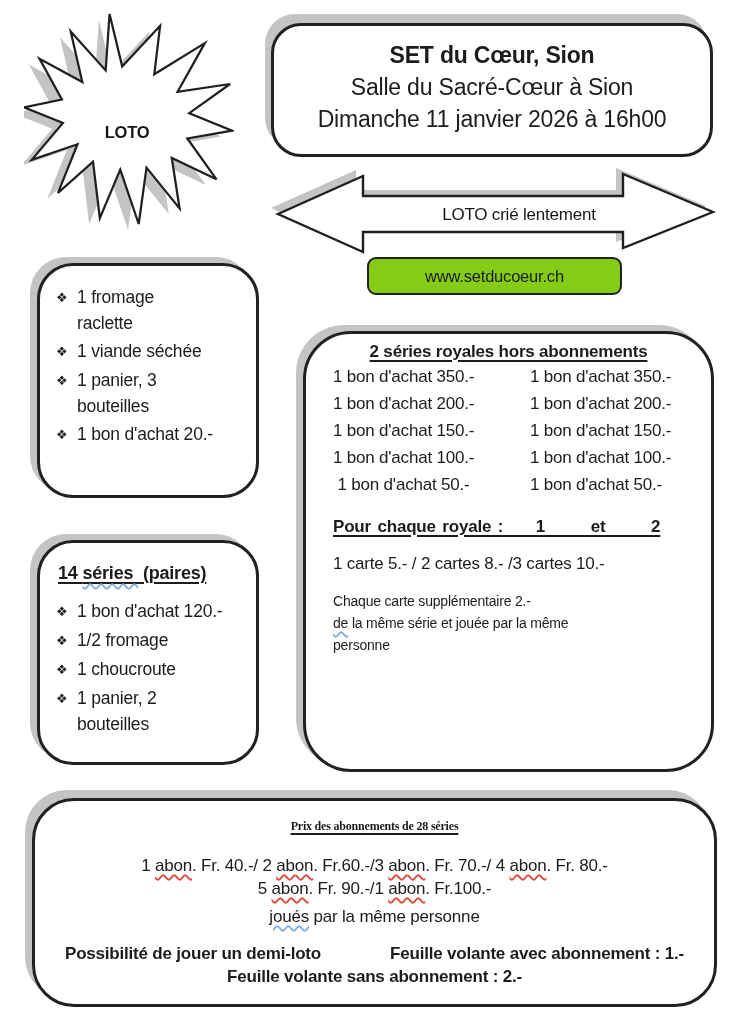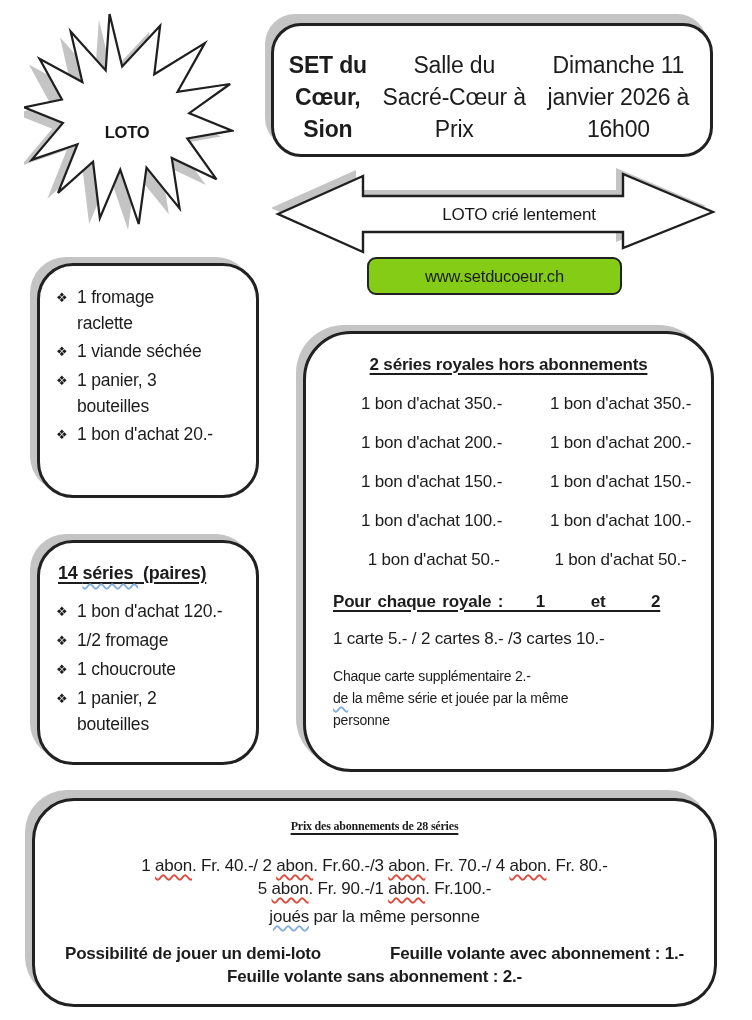--- a/index.html
+++ b/index.html
@@ -6,21 +6,21 @@
   #page{
     position:relative;width:752px;height:1020px;background:#ffffff;overflow:hidden;
     font-family:"Liberation Sans","DejaVu Sans",sans-serif;color:#1c1c1c;
     letter-spacing:-0.2px;
   }
   .card{position:absolute;background:#fff;border:3px solid #212121;box-sizing:border-box;}
   .shadow-ul{box-shadow:-7px -6px 0 #c4c4c4;}
 
   
   #header-card{left:271px;top:23px;width:442px;height:134px;border-radius:30px;
-    box-shadow:-6px -9px 0 #c4c4c4;display:flex;flex-direction:row;align-items:center;
+    box-shadow:-6px -9px 0 #c4c4c4;display:flex;flex-direction:column;align-items:center;
     padding-top:13px;line-height:32px;font-size:23px;text-align:center;}
   #header-card .b1{font-weight:bold;}
 
   
   #burst{position:absolute;left:24px;top:8px;}
   #arrow{position:absolute;left:272px;top:168px;}
   svg text{font-family:"Liberation Sans","DejaVu Sans",sans-serif;fill:#171717;}
 
   
   #website-box{position:absolute;left:367px;top:257px;width:255px;height:38px;
@@ -31,25 +31,25 @@
   #impaires-card{left:37px;top:263px;width:222px;height:235px;border-radius:36px;padding:18px 12px 0 16px;}
   #paires-card{left:37px;top:540px;width:222px;height:225px;border-radius:36px;padding:18px 12px 0 16px;}
   .box-h{font-size:18px;font-weight:bold;text-decoration:underline;
     text-decoration-thickness:2px;text-underline-offset:3px;margin:2px 0 14px 2px;white-space:nowrap;}
   .list{font-size:17.5px;line-height:26px;}
   .li{display:flex;margin-bottom:2px;}
   .li-bullet{width:21px;flex:0 0 21px;font-size:13px;padding-top:1px;}
   .li-text{white-space:pre-line;}
 
   
-  #royales-card{left:303px;top:331px;width:411px;height:441px;border-radius:48px;padding-top:21px;}
+  #royales-card{left:303px;top:331px;width:411px;height:441px;border-radius:48px;padding-top:8px;}
   #royales-title{font-size:17px;font-weight:bold;text-align:center;text-decoration:underline;
     text-decoration-thickness:2px;text-underline-offset:3px;}
-  #prize-grid{display:grid;grid-template-columns:197px auto;row-gap:15px;
-    margin:17px 0 0 27px;font-size:17px;line-height:24px;text-align:center;}
+  #prize-grid{display:grid;grid-template-columns:197px auto;row-gap:3px;
+    margin:3px 0 0 27px;font-size:17px;line-height:24px;}
   #pour-chaque{margin:20px 0 0 27px;font-size:17px;font-weight:bold;word-spacing:2px;
     text-decoration:underline;text-decoration-thickness:2px;text-underline-offset:3px;}
   #cartes-line{margin:17px 12px 0 27px;font-size:17px;}
   #suppl-note{margin:16px 0 8px 27px;font-size:14px;line-height:22px;white-space:pre-line;}
 
   
   #abo-card{left:32px;top:798px;width:685px;height:209px;border-radius:42px;
     box-shadow:-7px -8px 0 #c4c4c4;text-align:center;padding-top:14px;font-size:17px;}
   #abo-title{font-size:12px;font-weight:bold;text-decoration:underline;
     text-decoration-thickness:2px;text-underline-offset:3px;line-height:23px;font-family:Liberation Serif, serif;}
@@ -73,21 +73,21 @@
 <div id="page">
 
   <svg id="burst" width="210" height="222" viewBox="0 0 216 220">
     <polygon transform="translate(-11,6)" fill="#c4c4c4" points="88,2 101,56 140,14 134,64 186,32 158,82 212,74 170,104 214,122 168,130 198,172 152,150 160,202 126,160 118,218 99,162 78,212 71,154 35,186 55,136 8,152 40,114 0,98 39,90 16,48 60,72 48,20 84,60"></polygon>
     <polygon fill="#ffffff" stroke="#1f1f1f" stroke-width="2.3" stroke-linejoin="miter" points="88,2 101,56 140,14 134,64 186,32 158,82 212,74 170,104 214,122 168,130 198,172 152,150 160,202 126,160 118,218 99,162 78,212 71,154 35,186 55,136 8,152 40,114 0,98 39,90 16,48 60,72 48,20 84,60"></polygon>
     <text x="106" y="130" text-anchor="middle" font-size="17" font-weight="bold">LOTO</text>
   </svg>
 
   <div id="header-card" class="card">
     <div class="b1">SET du Cœur, Sion</div>
-    <div>Salle du Sacré-Cœur à Prix</div>
+    <div>Salle du Sacré-Cœur à Sion</div>
     <div>Dimanche 11 janvier 2026 à 16h00</div>
   </div>
 
   <svg id="arrow" width="444" height="88" viewBox="0 0 444 88">
     <path transform="translate(-7,-6)" fill="#c4c4c4" d="M 6,46 L 91,8 L 91,28 L 351,28 L 351,6 L 441,44 L 351,80 L 351,64 L 91,64 L 91,84 Z"></path>
     <path fill="#ffffff" stroke="#1f1f1f" stroke-width="2.4" d="M 6,46 L 91,8 L 91,28 L 351,28 L 351,6 L 441,44 L 351,80 L 351,64 L 91,64 L 91,84 Z"></path>
     <text x="247" y="52" text-anchor="middle" font-size="17">LOTO crié lentement</text>
   </svg>
 
   <div id="website-box">

